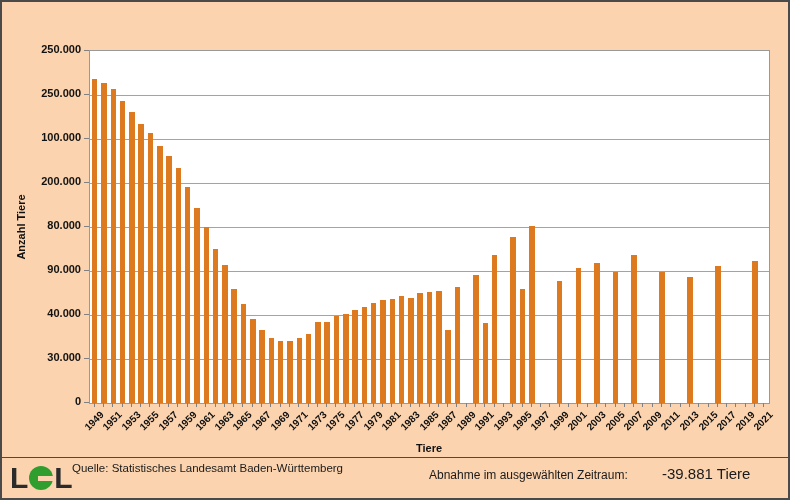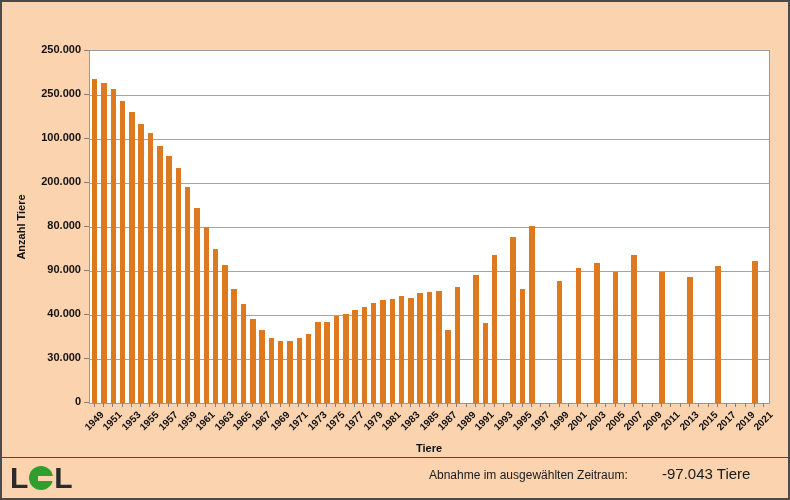--- a/index.html
+++ b/index.html
@@ -238,17 +238,18 @@
 
   <div id="footer">
     <div id="lel-logo">
       <span class="logo-letter">L</span>
       <span id="logo-disc">
           <span class="slot"></span>
         </span>
       <span class="logo-letter">L</span>
     </div>
     <div id="source-block">
+      <div>Quelle: Statistisches Landesamt Baden-Württemberg</div>
     </div>
     <div id="decrease-label">Abnahme im ausgewählten Zeitraum:</div>
-    <div id="decrease-value">-97.043 Tiere</div>
+    <div id="decrease-value">-39.881 Tiere</div>
   </div>
 </div>
 
 </body></html>

